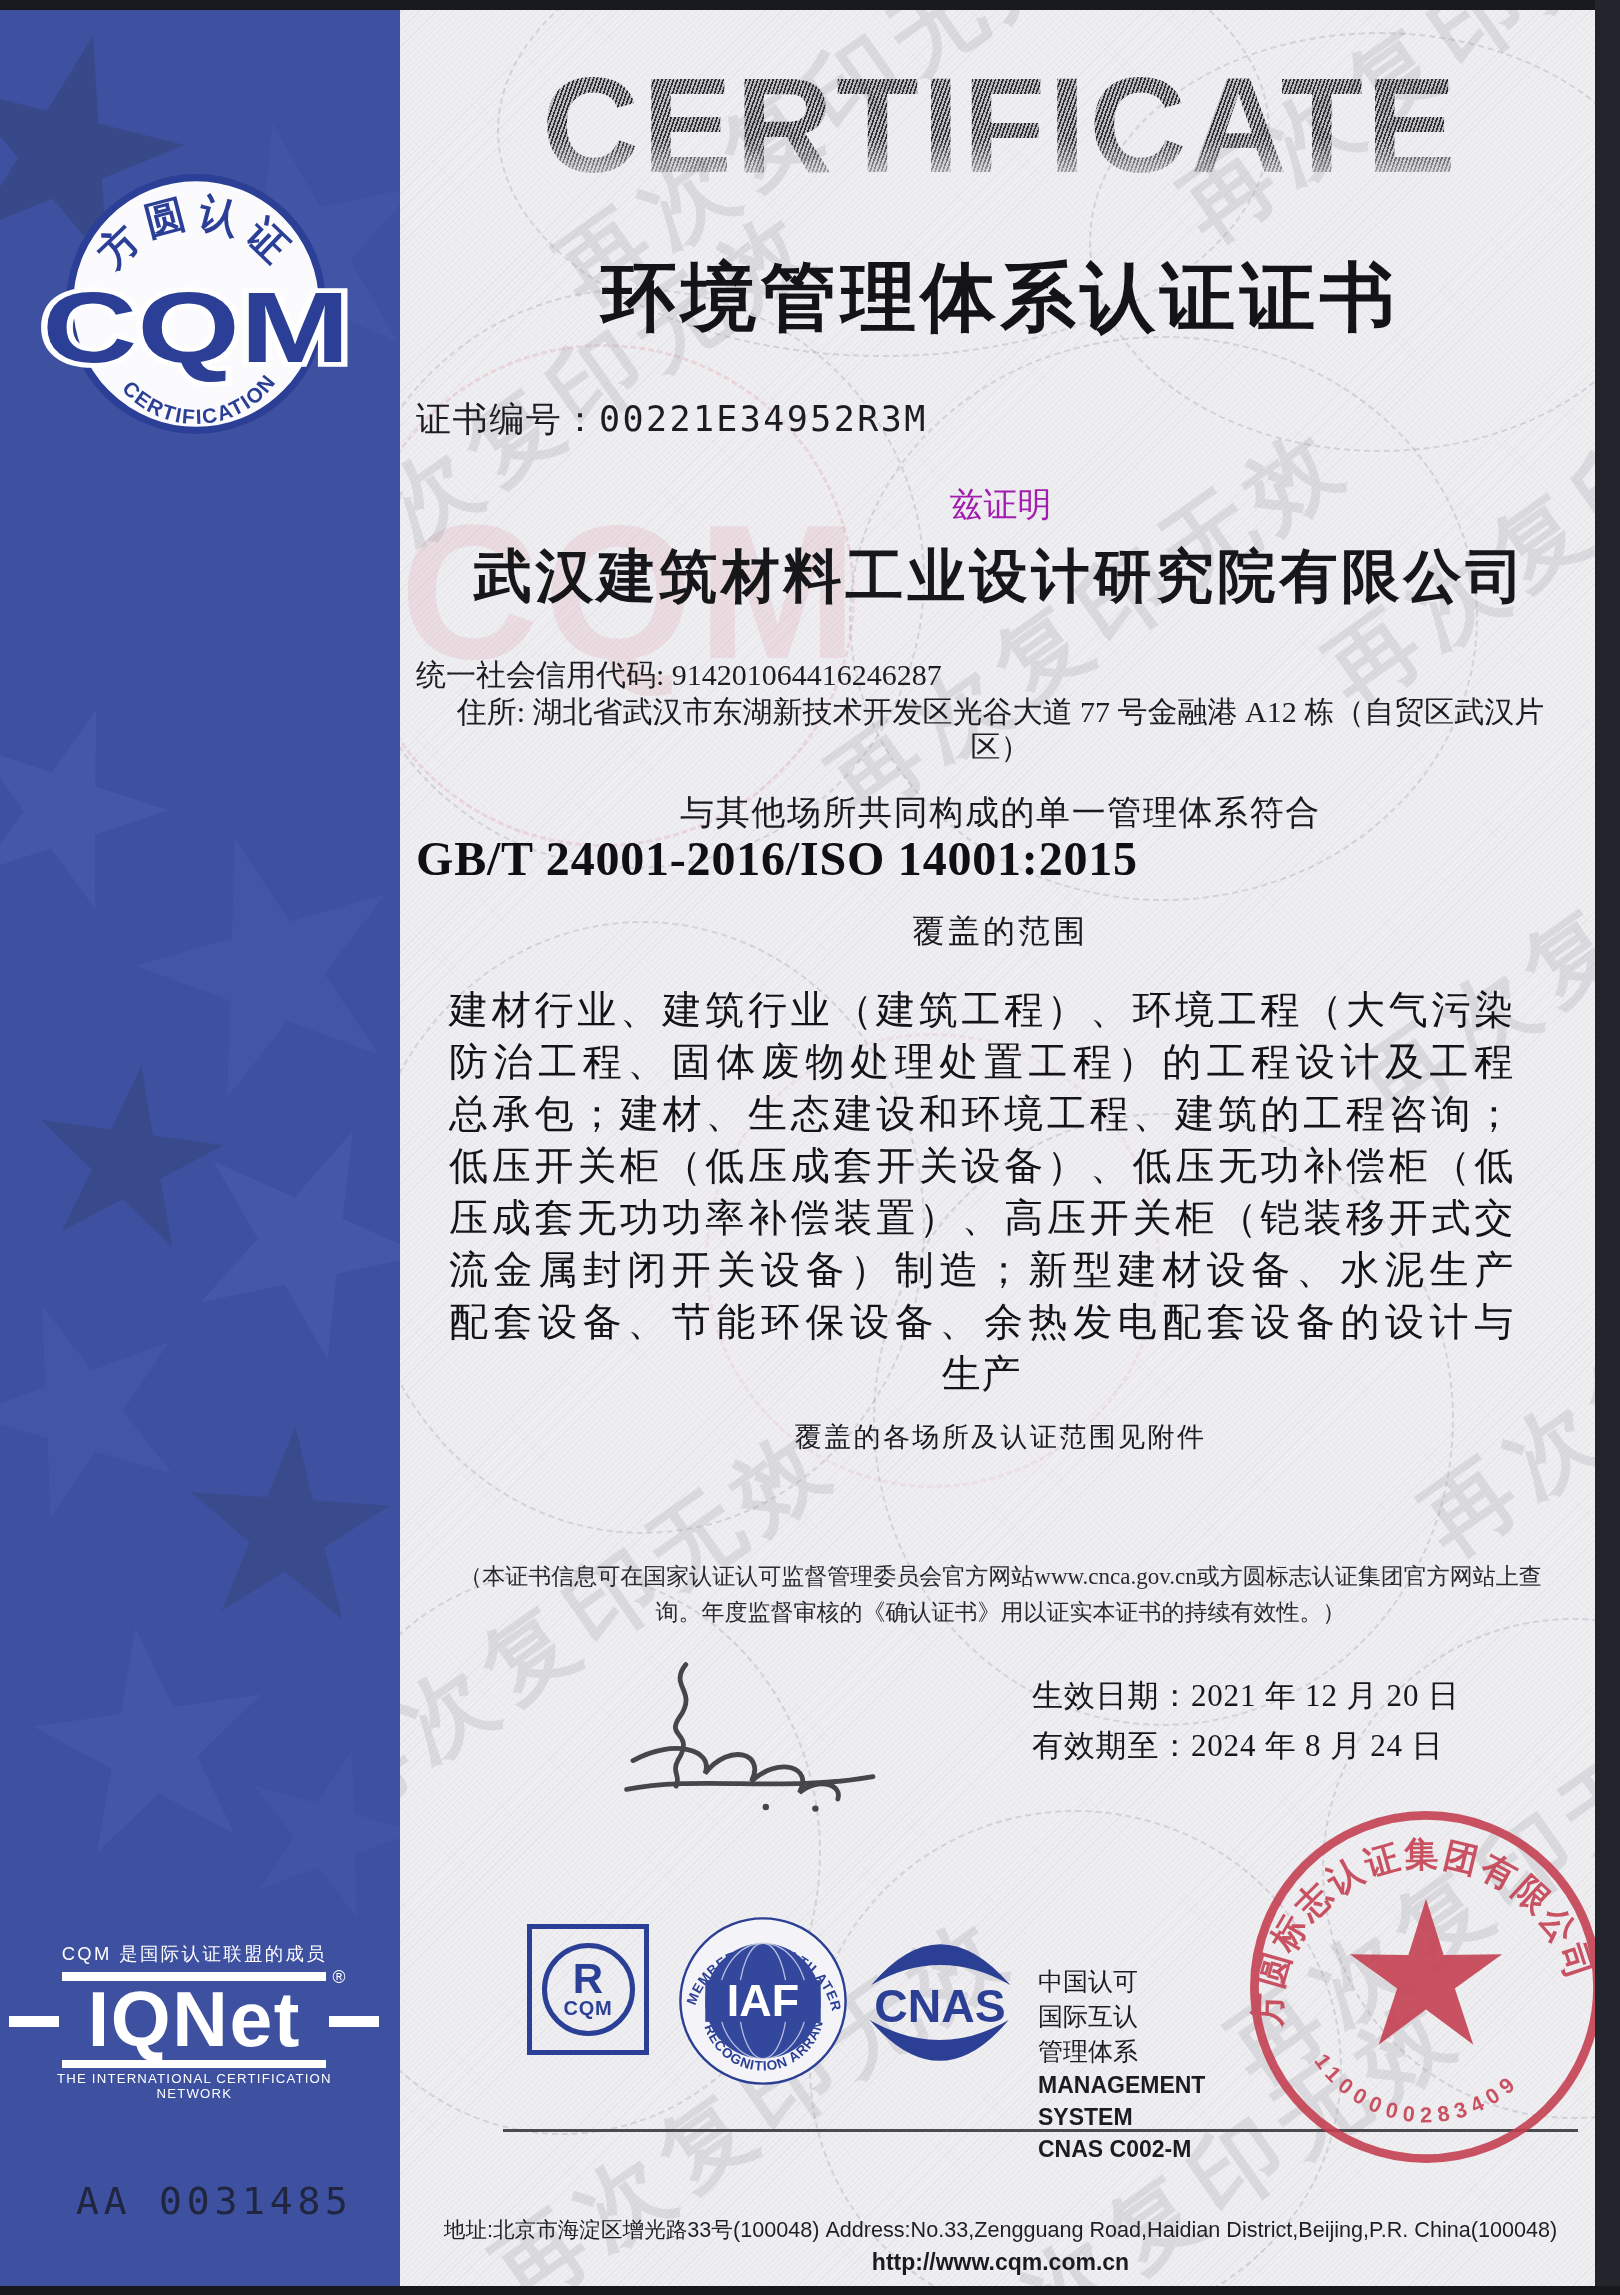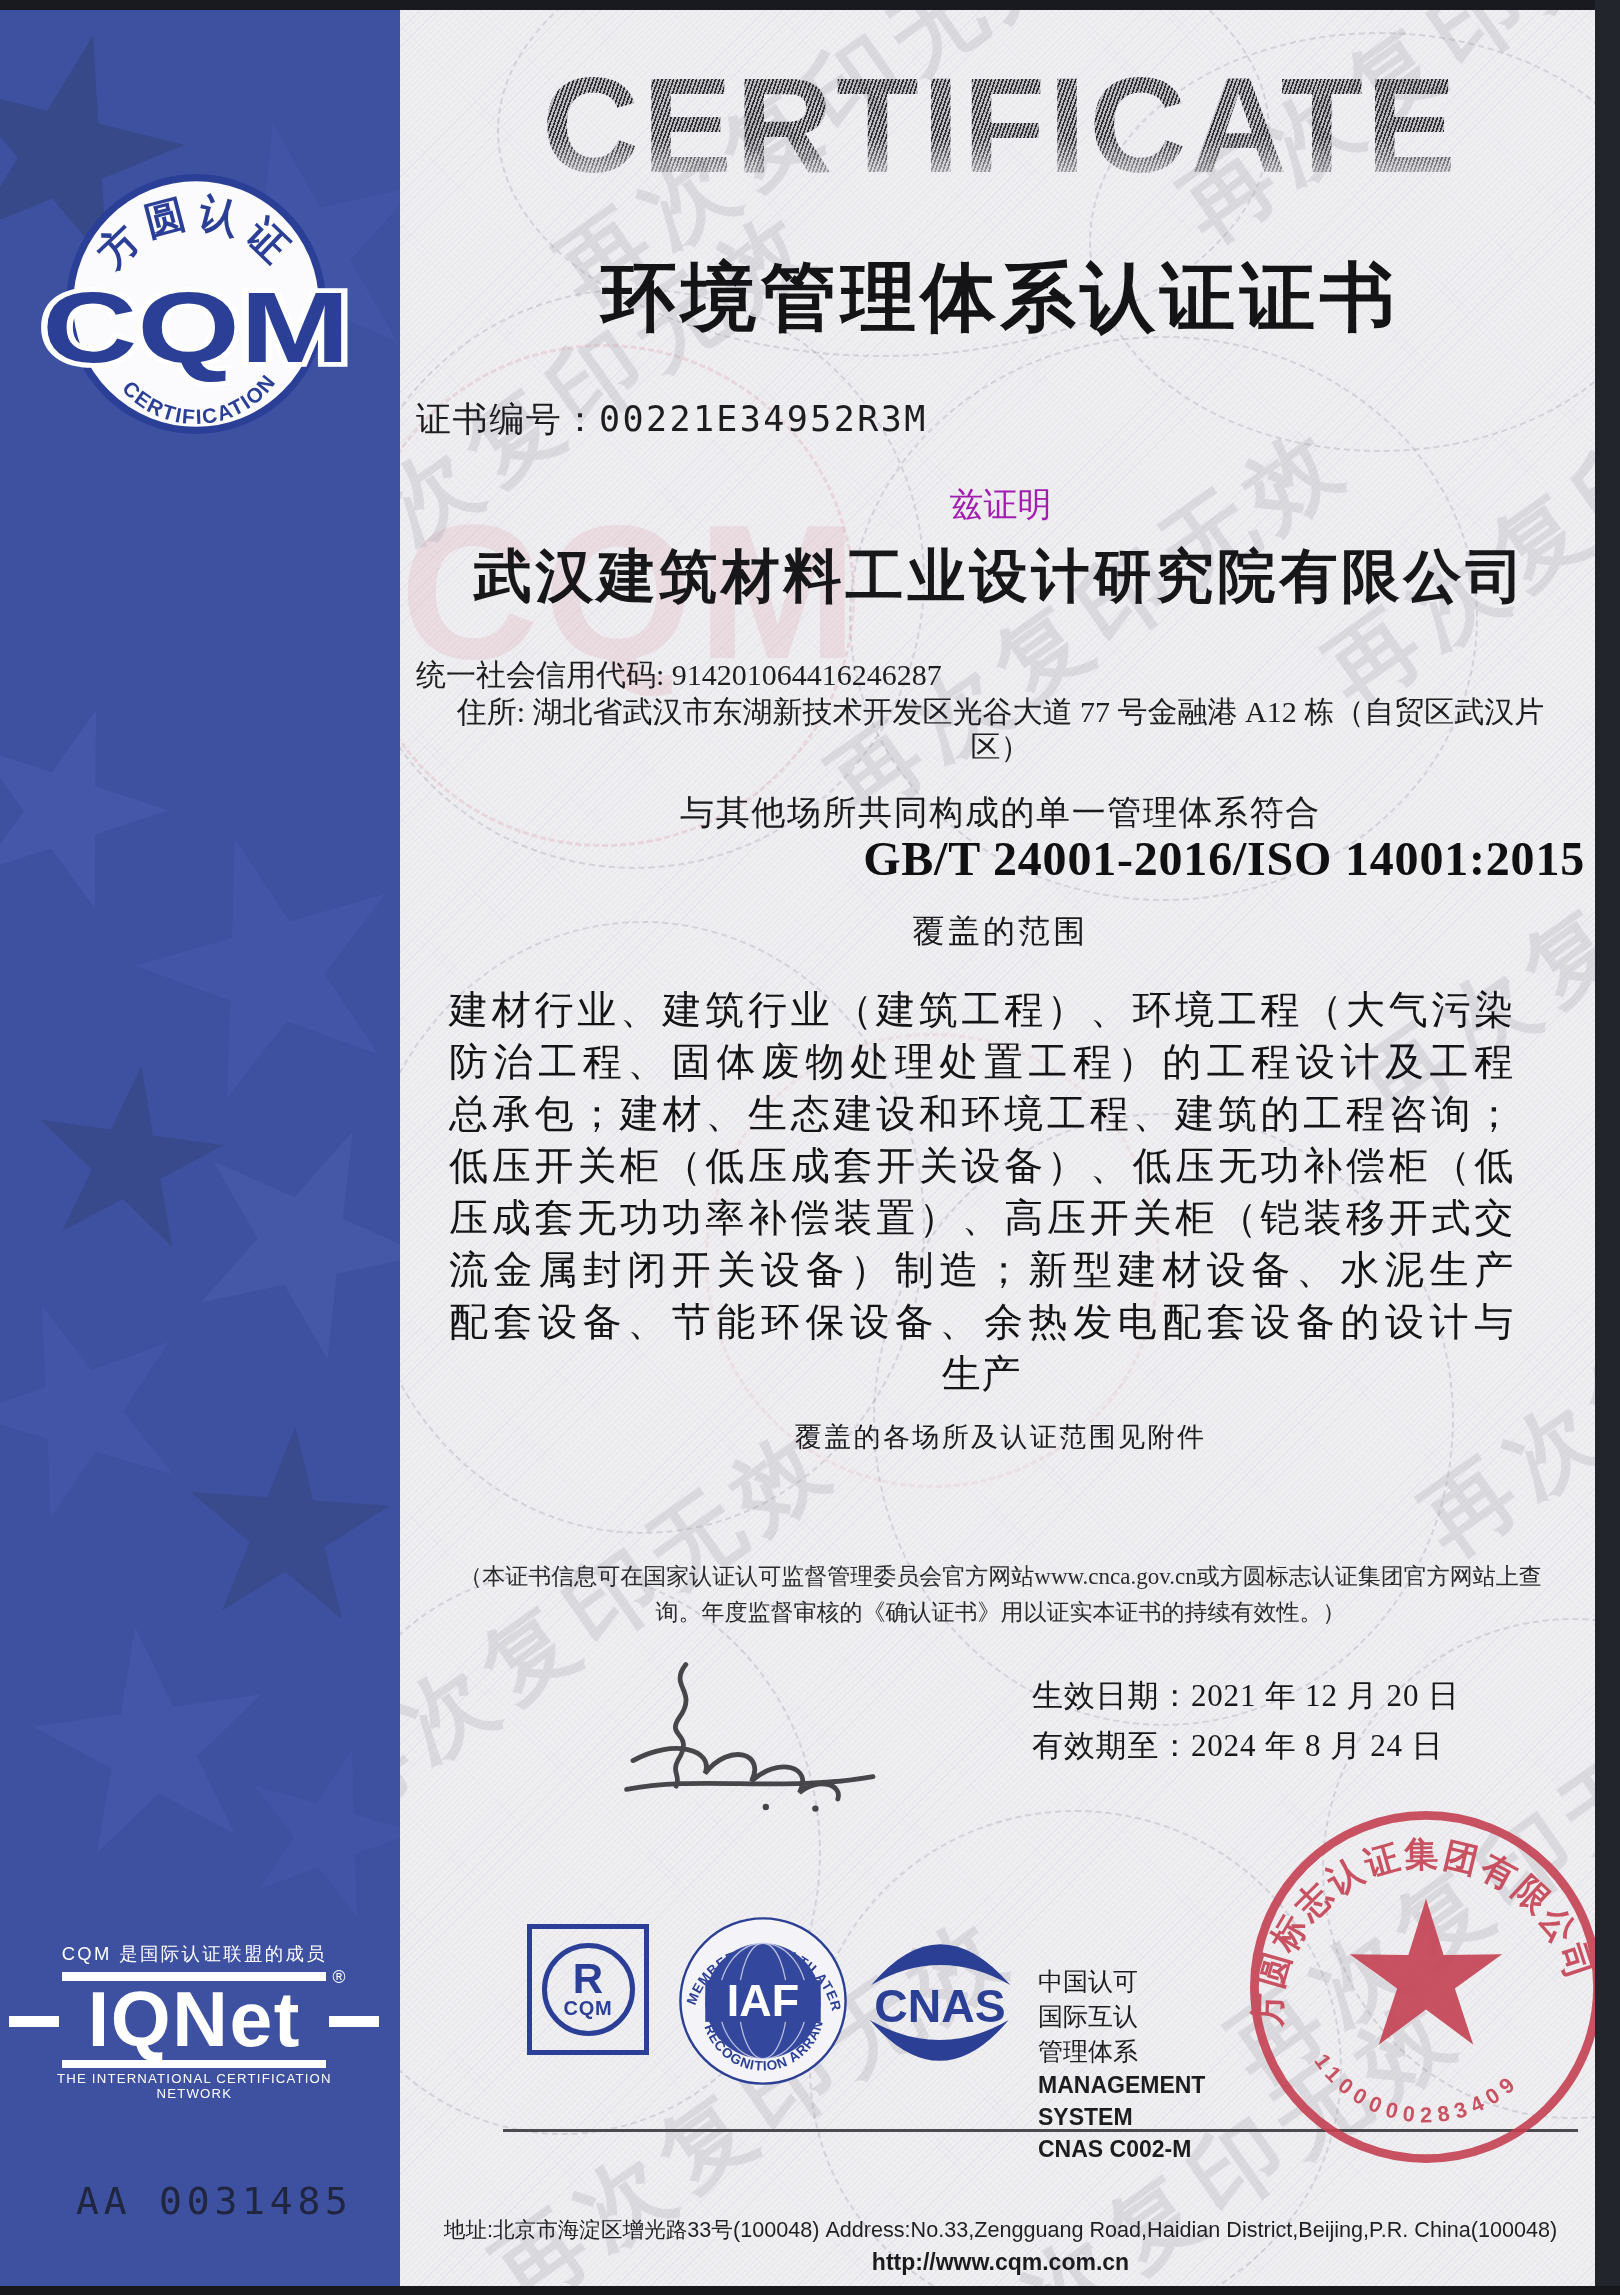--- a/index.html
+++ b/index.html
@@ -34,21 +34,21 @@
     letter-spacing:4.8px;color:#141416;font-family:"Liberation Sans","DejaVu Sans",sans-serif;}
   #cert-no-line{left:416px;top:396px;width:1169px;text-align:left;font-size:35px;color:#1d1d20;letter-spacing:1.6px;}
   #cert-no-line .num{font-family:"DejaVu Sans Mono","Liberation Mono",monospace;letter-spacing:2.4px;}
   #hereby{left:416px;top:482px;width:1169px;text-align:center;font-size:34px;color:#a21caf;}
   #company-name{left:416px;top:538px;width:1169px;text-align:center;font-size:58px;font-weight:600;
     letter-spacing:4px;color:#17171a;}
   #credit-code{left:416px;top:655px;width:1169px;font-size:30px;color:#1d1d20;}
   #addr1{left:416px;top:692px;width:1169px;text-align:center;font-size:30px;color:#1d1d20;}
   #addr2{left:416px;top:727px;width:1169px;text-align:center;font-size:30px;color:#1d1d20;}
   #system-line{left:416px;top:790px;width:1169px;text-align:center;font-size:34px;color:#1a1a1d;letter-spacing:1.6px;}
-  #std-code{left:416px;top:831px;width:1169px;text-align:right;font-size:48px;font-weight:700;color:#101013;
+  #std-code{left:416px;top:831px;width:1169px;text-align:left;font-size:48px;font-weight:700;color:#101013;
     font-family:"Liberation Serif","DejaVu Serif",serif;letter-spacing:0.8px;}
   #scope-heading{left:416px;top:910px;width:1169px;text-align:center;font-size:32px;color:#1a1a1d;letter-spacing:3.2px;}
   #scope-block{left:449px;top:984px;width:1065px;font-size:39px;color:#141417;line-height:52px;}
   .scope-line{text-align:justify;text-align-last:justify;letter-spacing:0.8px;}
   #scope-last{text-align:center;text-align-last:center;}
   #attach-note{left:416px;top:1419px;width:1169px;text-align:center;font-size:27px;color:#1c1c1f;letter-spacing:2.4px;}
   #legal-note{left:416px;top:1559px;width:1169px;text-align:center;font-size:23px;color:#2a2a2d;line-height:36px;}
   #dates{left:1032px;top:1671px;width:481px;font-size:31px;color:#17171a;line-height:50px;letter-spacing:0.8px;}
   
   #signature{left:609px;top:1655px;width:336px;height:160px;}

